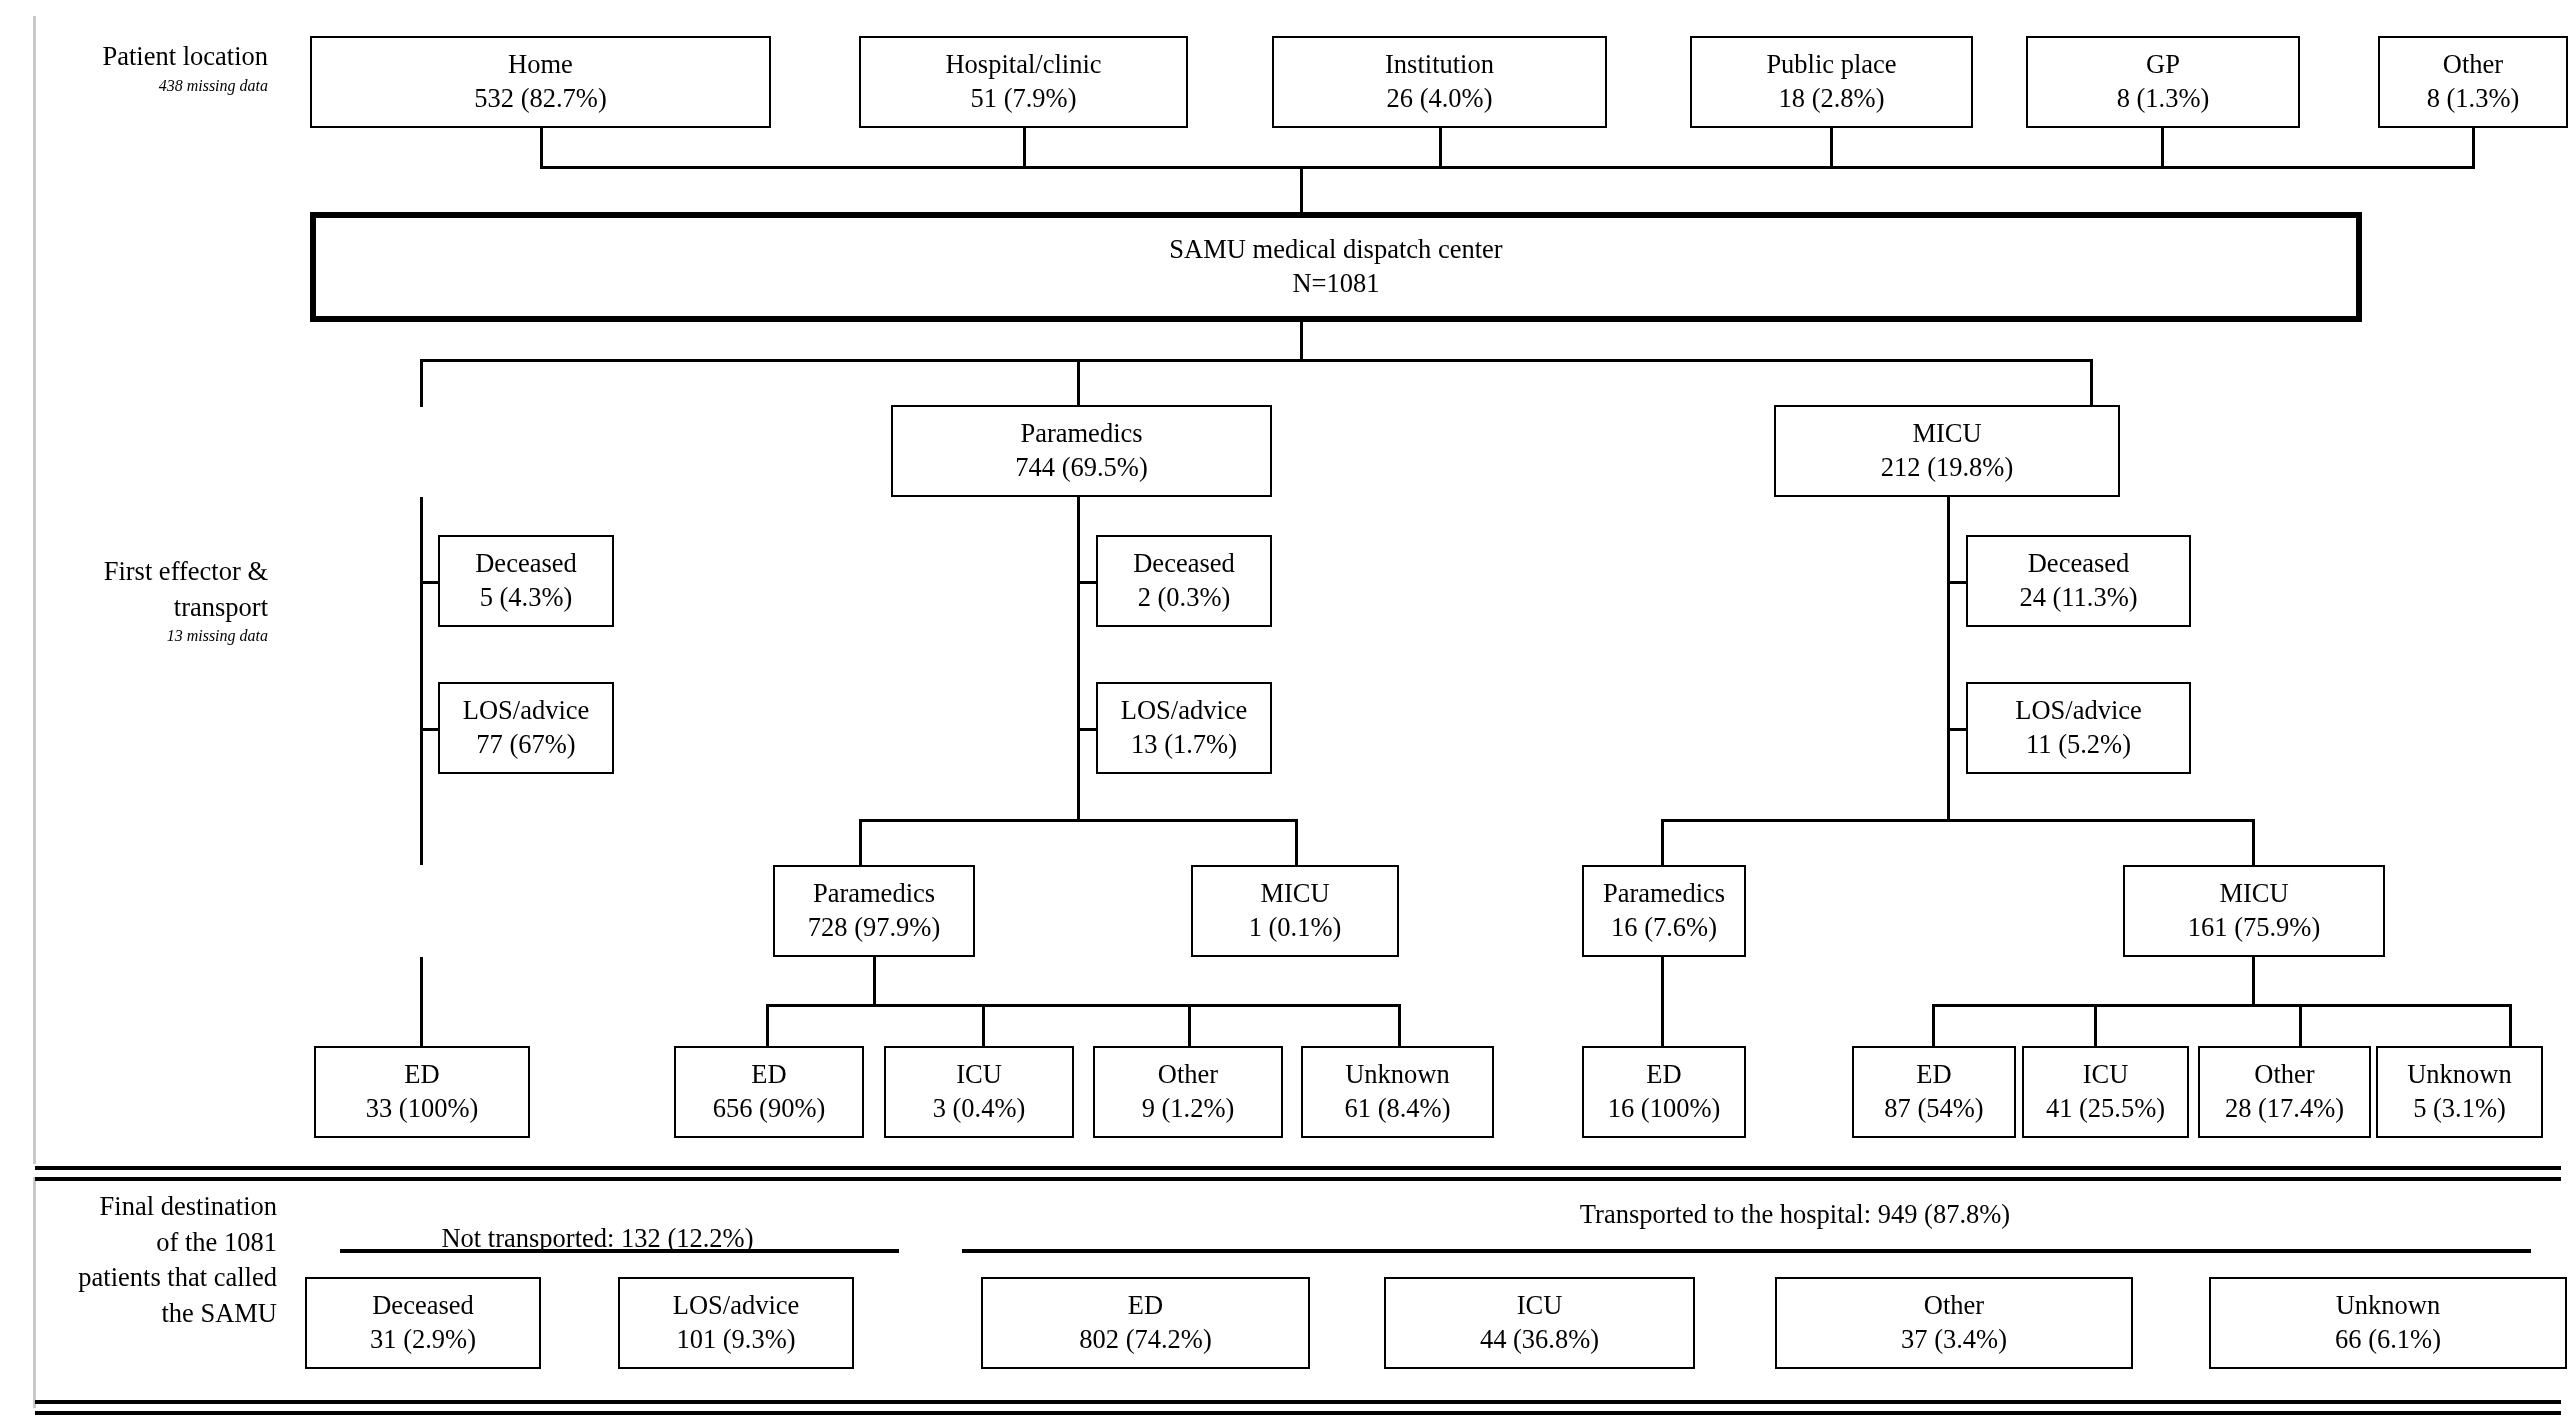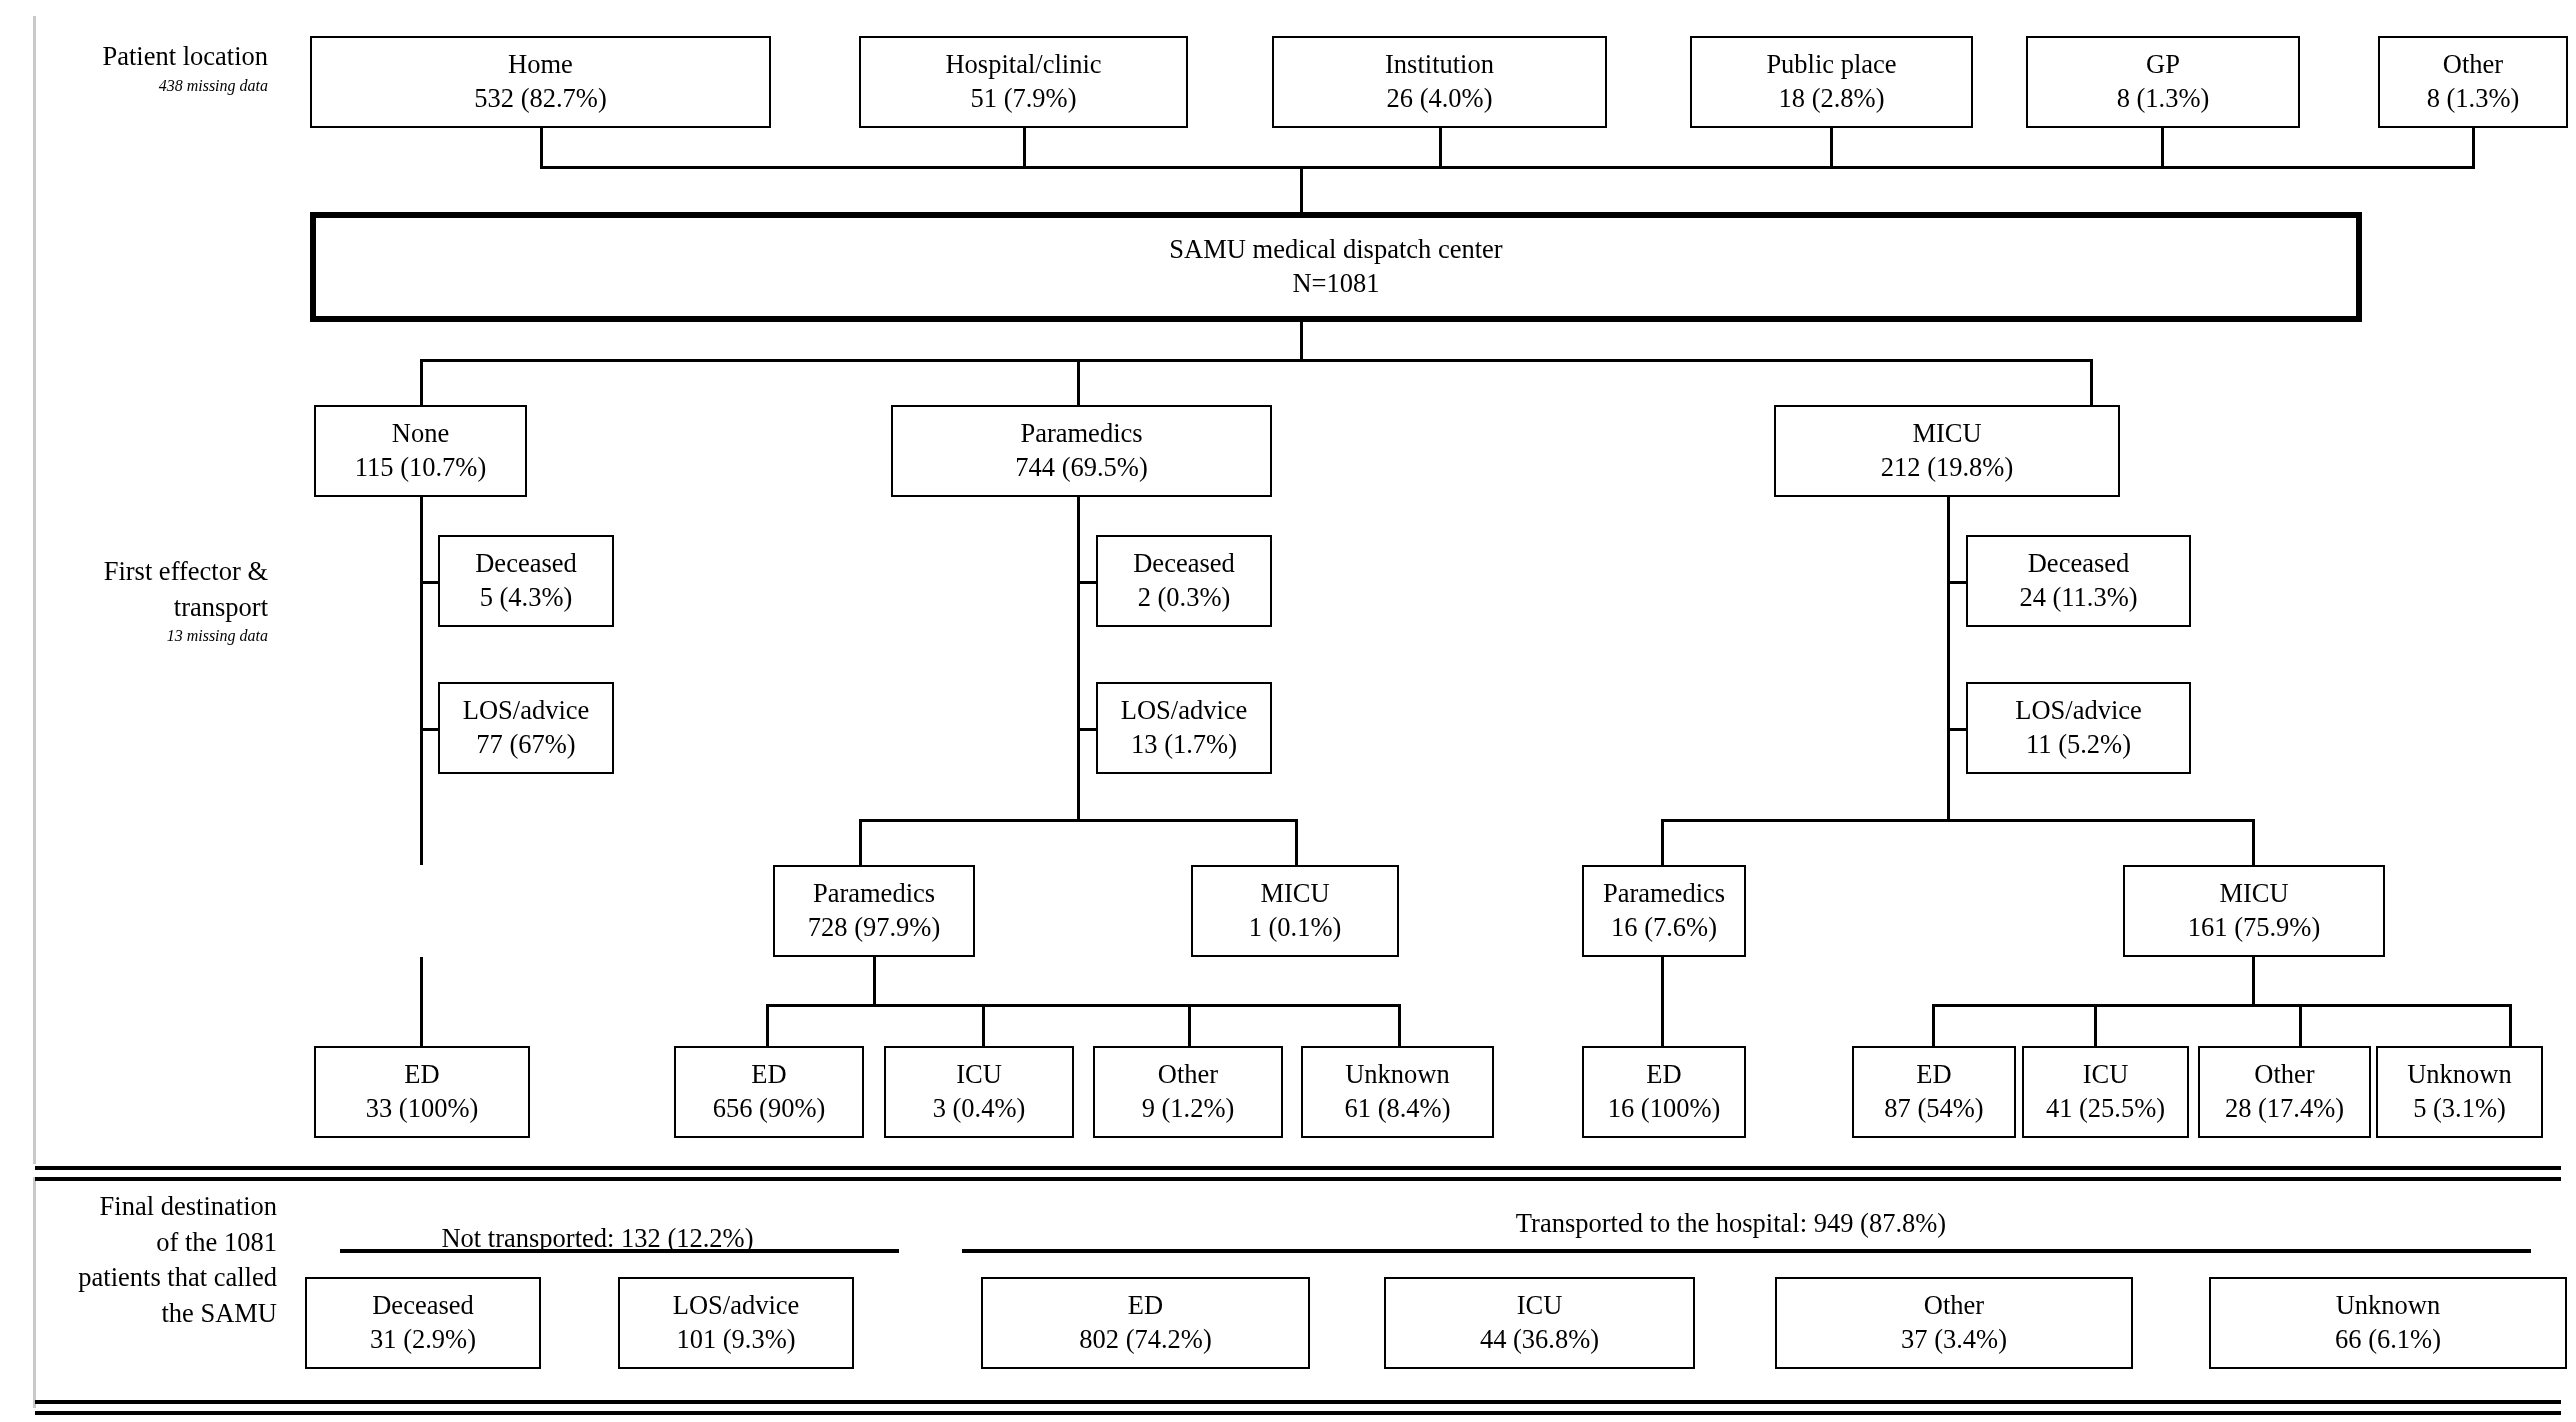--- a/index.html
+++ b/index.html
@@ -153,24 +153,20 @@
     <span class="ln">SAMU medical dispatch center</span>
     <span class="ln">N=1081</span>
   </div>
 
   <div class="vline" style="left:1300px; top:322px; height:39px;"></div>
   <div class="hline" style="left:420px;  top:359px; width:1673px;"></div>
   <div class="vline" style="left:420px;  top:359px; height:48px;"></div>
   <div class="vline" style="left:1077px; top:359px; height:48px;"></div>
   <div class="vline" style="left:2090px; top:359px; height:48px;"></div>
 
-  <div class="box" style="left:314px; top:405px; width:213px; height:92px;">
-    <span class="ln">None</span>
-    <span class="ln">115 (10.7%)</span>
-  </div>
 
   <div class="box" style="left:891px; top:405px; width:381px; height:92px;">
     <span class="ln">Paramedics</span>
     <span class="ln">744 (69.5%)</span>
   </div>
 
   <div class="box" style="left:1774px; top:405px; width:346px; height:92px;">
     <span class="ln">MICU</span>
     <span class="ln">212 (19.8%)</span>
   </div>
@@ -307,21 +303,21 @@
 
   <div class="sep" style="top:1166px;"></div>
   <div class="sep" style="top:1177px;"></div>
   <div class="leftrule" style="left:33px; top:1177px; height:231px;"></div>
 
   <div class="plainlabel" style="left:306px; top:1199px; width:583px;margin-top:24px;">
     <span>Not transported: 132 (12.2%)</span>
   </div>
   <div class="hline" style="left:340px; top:1249px; width:559px; height:4px;"></div>
 
-  <div class="plainlabel" style="left:964px; top:1199px; width:1534px;margin-top:9px;">
+  <div class="plainlabel" style="left:1028px; top:1199px; width:1534px;">
     <span>Transported to the hospital: 949 (87.8%)</span>
   </div>
   <div class="hline" style="left:962px; top:1249px; width:1569px; height:4px;"></div>
 
   <div class="box" style="left:305px; top:1277px; width:236px; height:92px;">
     <span class="ln">Deceased</span>
     <span class="ln">31 (2.9%)</span>
   </div>
   <div class="box" style="left:618px; top:1277px; width:236px; height:92px;">
     <span class="ln">LOS/advice</span>

